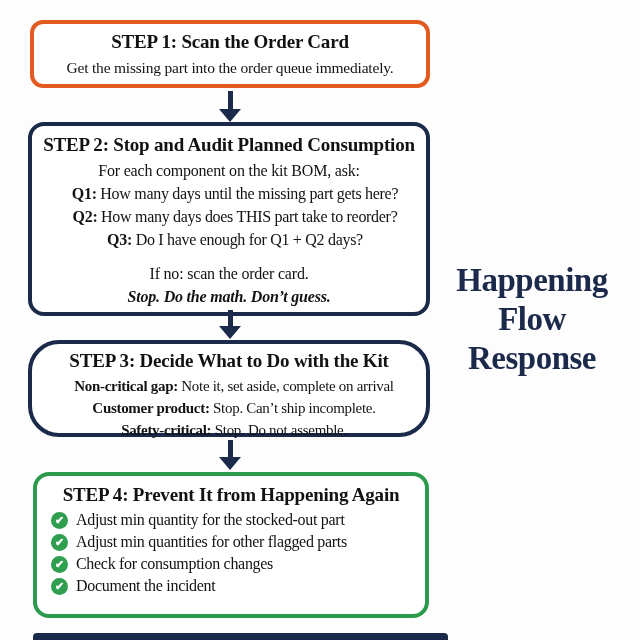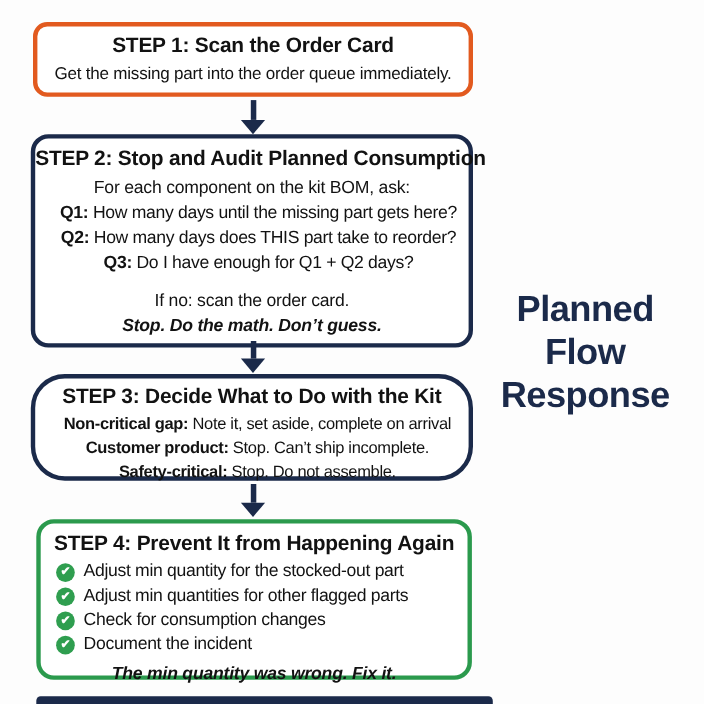--- a/index.html
+++ b/index.html
@@ -4,21 +4,21 @@
 <style>
   * { margin: 0; padding: 0; box-sizing: border-box; }
   html, body { width: 640px; height: 640px; }
   body {
     font-family: "Liberation Sans", sans-serif;
     background: #fdfdfd;
     color: #121212;
     position: relative;
     overflow: hidden;
   }
-  .canvas { position: absolute; inset: 0; width: 640px; height: 640px; }
+  .canvas { position: absolute; inset: 0; width: 640px; height: 640px; font-family: Liberation Serif, serif; }
 
   .step-box {
     position: absolute;
     background: #ffffff;
     border: 4px solid #1b2a4a;
     border-radius: 16px;
     text-align: center;
   }
   .step1 {
     left: 30px; top: 20px; width: 400px; height: 68px;
@@ -161,24 +161,23 @@
       <span class="check-text">Adjust min quantities for other flagged parts</span>
     </div>
     <div class="check-row">
       <span class="check-circle">✔</span>
       <span class="check-text">Check for consumption changes</span>
     </div>
     <div class="check-row">
       <span class="check-circle">✔</span>
       <span class="check-text">Document the incident</span>
     </div>
-    <div class="emphasis">The min quantity was wrong. Fix it.</div>
   </div>
 
   <div class="side-title">
-    <div>Planned</div>
+    <div>Happening</div>
     <div>Flow</div>
     <div>Response</div>
   </div>
 
   <div class="bottom-bar"></div>
 
 </div>
 
 </body></html>

